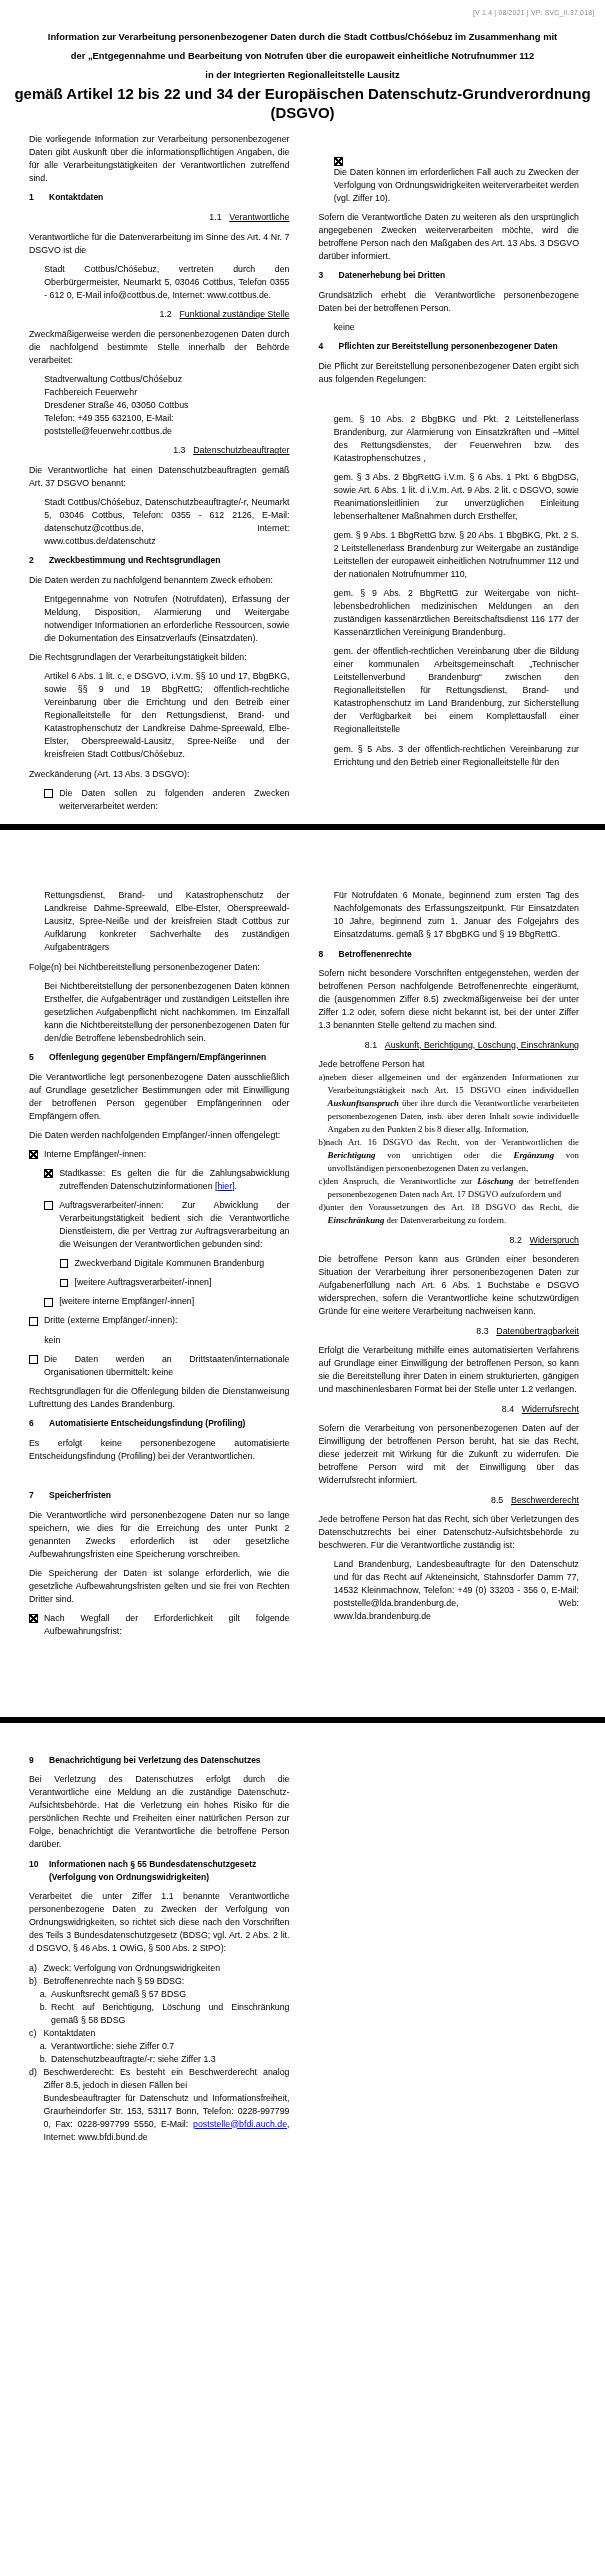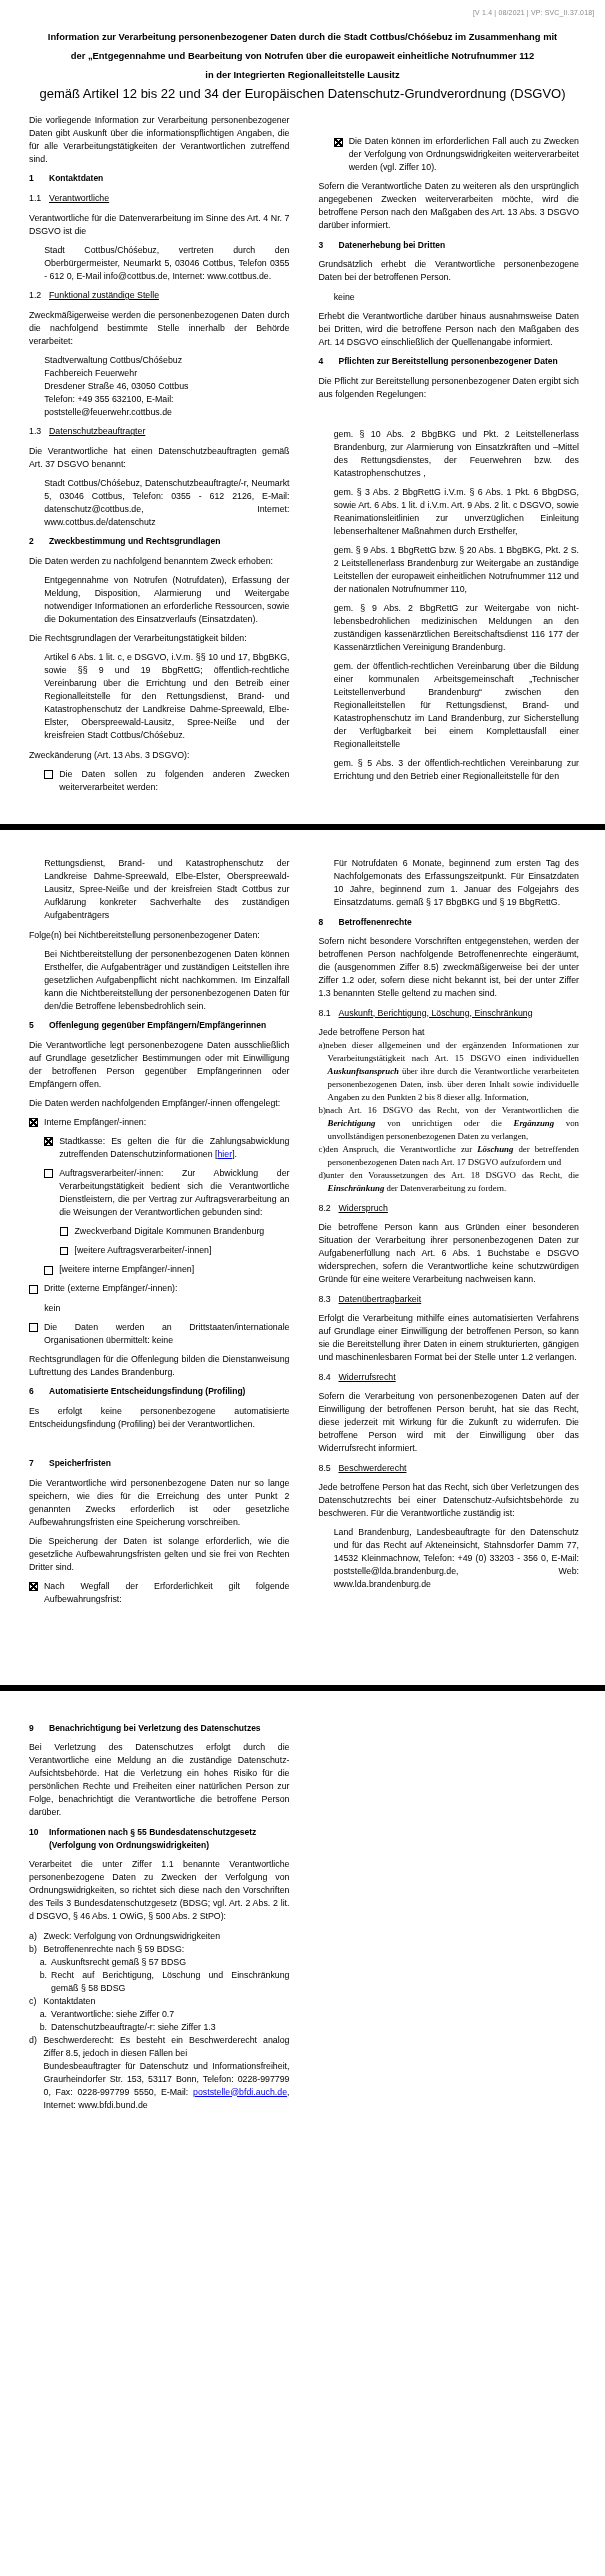--- a/index.html
+++ b/index.html
@@ -1,47 +1,47 @@
 <!DOCTYPE html>
 <html style="font-size:12.2px"><head>
 <meta charset="utf-8">
 <style>
   html,body{margin:0;padding:0;background:#fff;}
   .doc{width:605px;background:#fff;color:#000;
        font-family:"Liberation Sans","DejaVu Sans",sans-serif;
        font-size:8.8px;line-height:13px;}
   .page{position:relative;overflow:hidden;background:#fff;}
   #pg1{height:824px;}
-  #pg2{height:855px;}
+  #pg2{height:855px;margin-top:32px;}
   #pg3{height:856px;}
   .pagebreak{height:6.1px;background:#000;}
   .version{position:absolute;top:6.1px;right:10.7px;font-size:6.9px;color:#8a8a8a;letter-spacing:0.2px;}
   .titleblock{padding-top:27.4px;text-align:center;}
   .tl{font-weight:bold;font-size:9.4px;line-height:19px;}
-  .tl.sub{font-weight:normal;font-size:13px;}
+  .tl.sub{font-weight:bold;font-size:15px;}
   .cols{display:flex;padding-left:29px;padding-right:26px;gap:29px;margin-top:10.7px;}
   .cols.pgtop{margin-top:0;padding-top:27.4px;}
   .col{flex:1 1 0;min-width:0;}
   .para{margin:0 0 6.1px 0;text-align:justify;}
   .noj{text-align:left;}
   .ind{margin-left:15.2px;}
   .h1{display:flex;font-weight:bold;font-size:8.5px;margin:3px 0 6.9px 0;}
   .h1 .num{flex:0 0 20px;}
-  .h2{display:flex;margin:1.5px 0 6.9px 0;}
+  .h2{display:flex;margin:1.5px 0 6.9px 0;justify-content:flex-end;}
   .h2 .num{flex:0 0 20px;}
   .u{text-decoration:underline;}
   .cbrow{display:flex;margin:0 0 6.1px 0;}
   .cb{flex:0 0 auto;width:6.9px;height:6.9px;border:0.8px solid #000;margin:2.3px 6.1px 0 0;background:#fff;}
   .cb.checked{background-image:
      linear-gradient(45deg, transparent 42%, #000 42%, #000 58%, transparent 58%),
      linear-gradient(135deg, transparent 42%, #000 42%, #000 58%, transparent 58%);}
   .cbt{flex:1 1 0;text-align:justify;min-width:0;}
   .lvl1{margin-left:15.2px;}
   .lvl2{margin-left:30.5px;}
-  .mt28{margin-top:21.3px;}
+  .mt28{margin-top:21.3px;flex-direction:column;}
   .mt34{margin-top:26px;}
   .mt36{margin-top:27.4px;}
   .link{color:#0000ee;text-decoration:underline;cursor:pointer;}
   .bi{font-weight:bold;font-style:italic;}
   .hang{padding-left:9.1px;text-indent:-9.1px;font-family:Liberation Serif, serif;}
   .li{display:flex;margin:0;}
   .li .mk{flex:0 0 14.5px;}
   .li .lt{flex:1 1 0;text-align:justify;min-width:0;}
   .li.sub{margin-left:10.7px;}
   .li.sub .mk{flex:0 0 11.4px;}
@@ -119,21 +119,20 @@
         </div>
         <p class="para">Sofern die Verantwortliche Daten zu weiteren als den ursprünglich angegebenen Zwecken weiterverarbeiten möchte, wird die betroffene Person nach den Maßgaben des Art. 13 Abs. 3 DSGVO darüber informiert.</p>
 
         <div class="h1">
           <span class="num">3</span>
           <span class="ht">Datenerhebung bei Dritten</span>
         </div>
         <p class="para">Grundsätzlich erhebt die Verantwortliche personenbezogene Daten bei der betroffenen Person.</p>
 
         <p class="para ind">keine</p>
-        <p class="para">Erhebt die Verantwortliche darüber hinaus ausnahmsweise Daten bei Dritten, wird die betroffene Person nach den Maßgaben des Art. 14 DSGVO einschließlich der Quellenangabe informiert.</p>
 
         <div class="h1">
           <span class="num">4</span>
           <span class="ht">Pflichten zur Bereitstellung personenbezogener Daten</span>
         </div>
         <p class="para">Die Pflicht zur Bereitstellung personenbezogener Daten ergibt sich aus folgenden Regelungen:</p>
 
         <p class="para ind mt36">gem. § 10 Abs. 2 BbgBKG und Pkt. 2 Leitstellenerlass Brandenburg, zur Alarmierung von Einsatzkräften und –Mittel des Rettungsdienstes, der Feuerwehren bzw. des Katastrophenschutzes ,</p>
         <p class="para ind">gem. § 3 Abs. 2 BbgRettG i.V.m. § 6 Abs. 1 Pkt. 6 BbgDSG, sowie Art. 6 Abs. 1 lit. d i.V.m. Art. 9 Abs. 2 lit. c DSGVO, sowie Reanimationsleitlinien zur unverzüglichen Einleitung lebenserhaltener Maßnahmen durch Ersthelfer,</p>
         <p class="para ind">gem. § 9 Abs. 1 BbgRettG bzw. § 20 Abs. 1 BbgBKG, Pkt. 2 S. 2 Leitstellenerlass Brandenburg zur Weitergabe an zuständige Leitstellen der europaweit einheitlichen Notrufnummer 112 und der nationalen Notrufnummer 110,</p>

